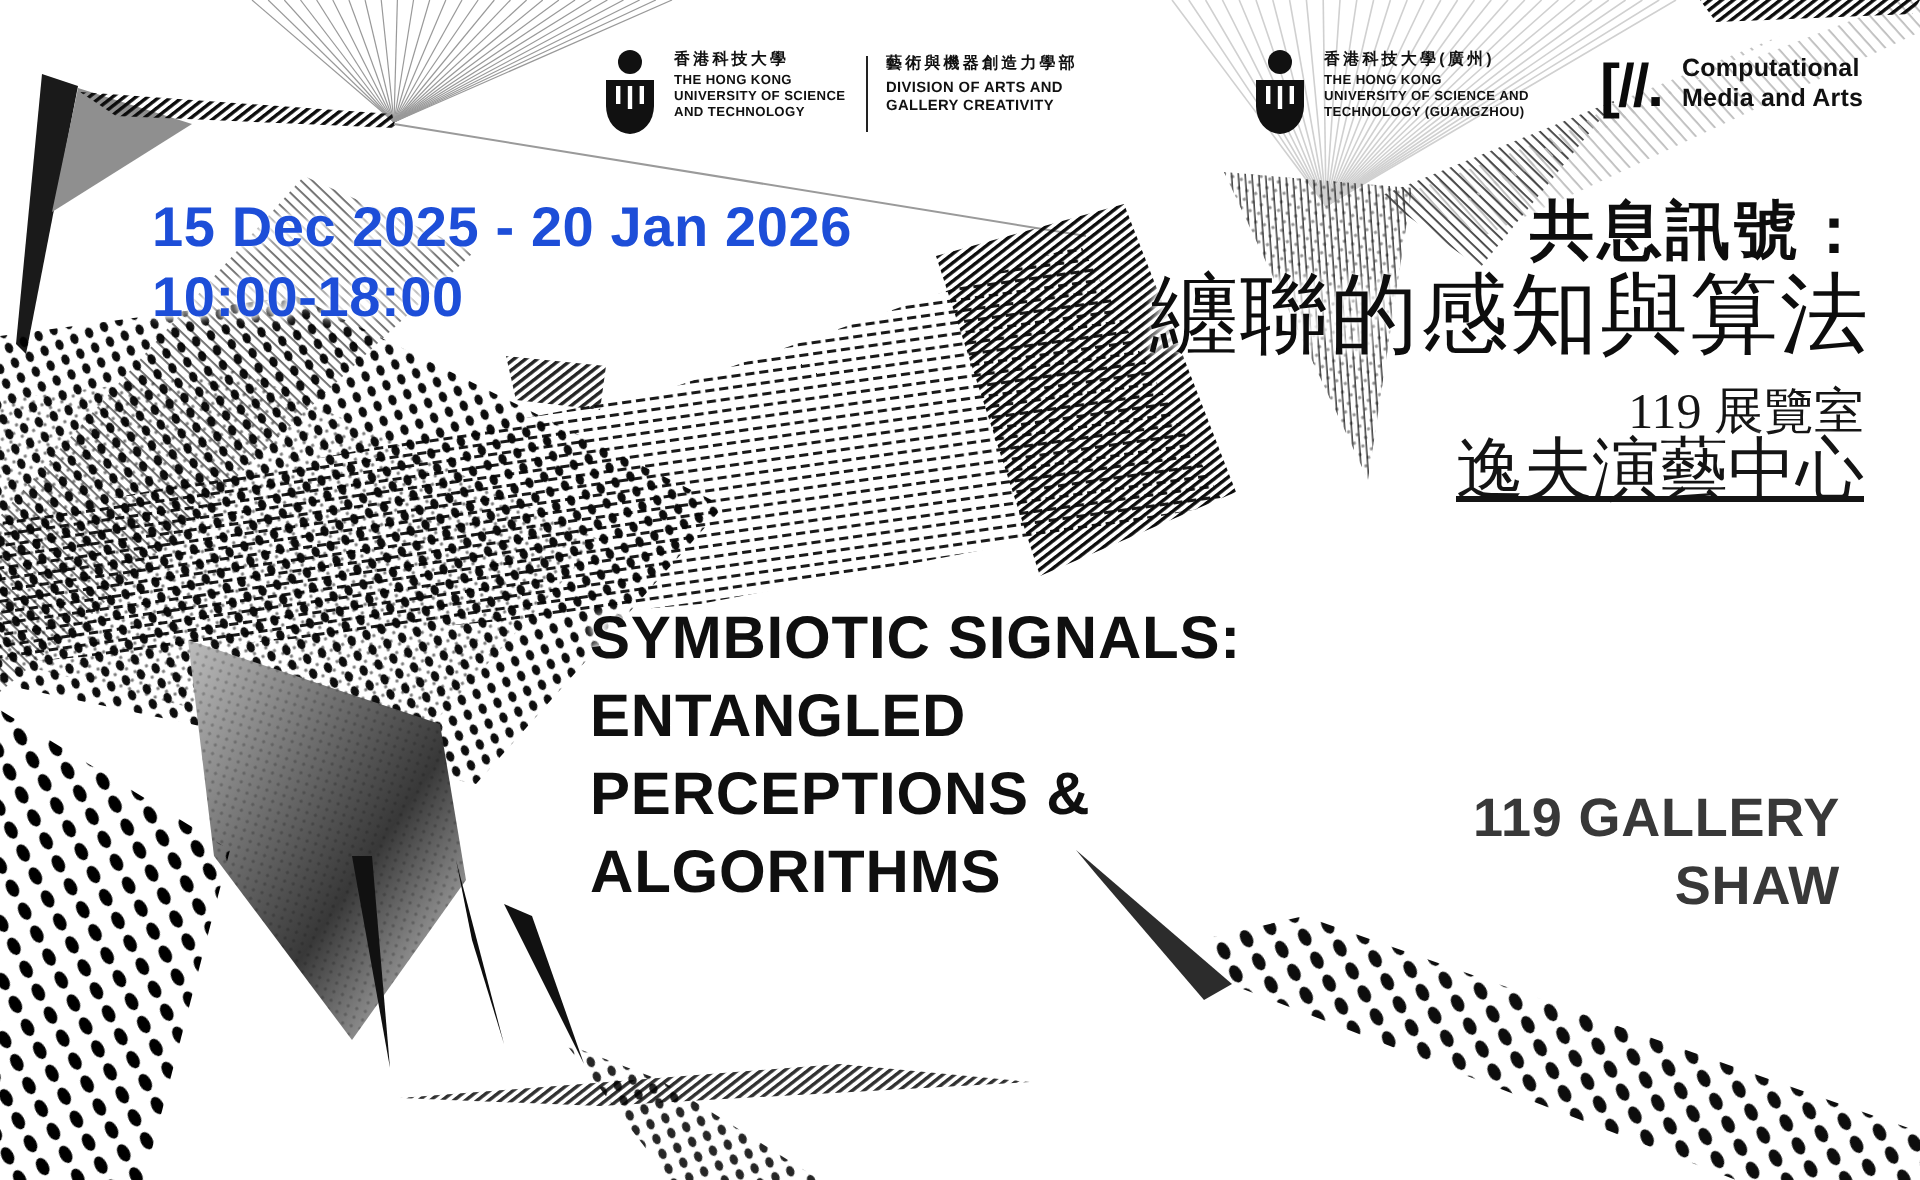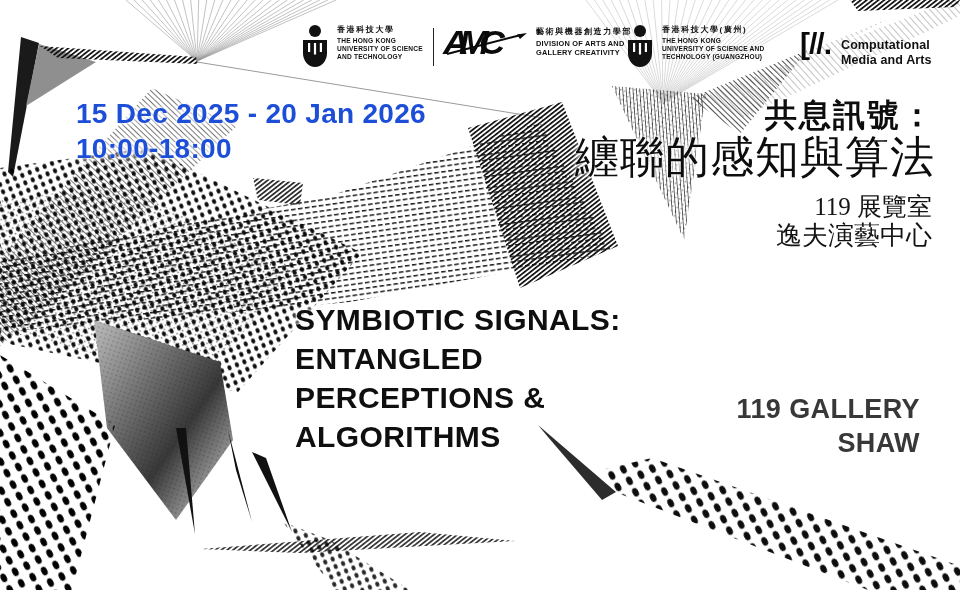--- a/index.html
+++ b/index.html
@@ -26,21 +26,21 @@
   .glow{text-shadow:0 0 4px #fff,0 0 2px #fff,0 0 6px #fff;}
   .date-block{left:76px;top:96px;z-index:2;font-weight:700;font-size:28px;line-height:35px;
               color:#1d4ed8;letter-spacing:.3px;}
   .cn-title{right:25px;top:94px;z-index:2;text-align:right;
             font-family:"Liberation Serif","DejaVu Serif",serif;color:#0d0d0d;}
   .cn-title .l1{font-size:32px;font-weight:700;line-height:42px;letter-spacing:2px;}
   .cn-title .l2{font-size:44px;font-weight:400;line-height:43px;letter-spacing:1px;}
   .cn-venue{right:28px;top:192px;z-index:2;text-align:right;
             font-family:"Liberation Serif","DejaVu Serif",serif;color:#141414;}
   .cn-venue .l1{font-size:25px;line-height:29px;}
-  .cn-venue .l2{font-size:26px;line-height:30px;}
+  .cn-venue .l2{font-size:34px;line-height:30px;text-decoration:underline;}
   .en-title{left:295px;top:300px;z-index:2;font-weight:700;font-size:30px;line-height:39px;
             color:#0f0f0f;letter-spacing:.4px;}
   .en-venue{right:40px;top:392px;z-index:2;text-align:right;font-weight:700;font-size:27px;
             line-height:34px;color:#383838;letter-spacing:.4px;}
 </style>
 </head>
 <body>
 
 <svg id="art" viewBox="0 0 960 590" xmlns="http://www.w3.org/2000/svg">
   <defs>
@@ -187,27 +187,20 @@
       <span class="lg-cn">香港科技大學</span>
       <span class="lg-en">THE HONG KONG</span>
       <span class="lg-en">UNIVERSITY OF SCIENCE</span>
       <span class="lg-en">AND TECHNOLOGY</span>
     </div>
   </div>
 
   <div class="v-div" style="left:433px;top:28px;height:38px;"></div>
 
   <div class="lockup" style="left:443px;top:26px;">
-    <div class="amc-mark">
-      <span class="amc-word">AMC</span>
-      <svg width="86" height="44" viewBox="0 0 86 44" style="position:absolute;left:0;top:0;">
-        <line x1="4" y1="28" x2="78" y2="9" stroke="#0a0a0a" stroke-width="2"></line>
-        <polygon points="84,7 74,8.5 77,13" fill="#0a0a0a"></polygon>
-      </svg>
-    </div>
     <div class="lg-txt">
       <span class="lg-cn">藝術與機器創造力學部</span>
       <span class="lg-en" style="font-size:7.4px;line-height:9px;">DIVISION OF ARTS AND</span>
       <span class="lg-en" style="font-size:7.4px;line-height:9px;">GALLERY CREATIVITY</span>
     </div>
   </div>
 
   <div class="lockup" style="left:625px;top:24px;">
     <svg class="emblem" width="30" height="48" viewBox="0 0 30 48">
       <circle cx="15" cy="7" r="6" fill="#111"></circle>
@@ -219,21 +212,21 @@
     <div class="lg-txt">
       <span class="lg-cn">香港科技大學(廣州)</span>
       <span class="lg-en">THE HONG KONG</span>
       <span class="lg-en">UNIVERSITY OF SCIENCE AND</span>
       <span class="lg-en">TECHNOLOGY (GUANGZHOU)</span>
     </div>
   </div>
 
   <div class="lockup" style="left:800px;top:24px;gap:10px;">
     <span class="cma-mark">[//.</span>
-    <div class="lg-txt cma-txt" style="margin-top:14px;">
+    <div class="lg-txt cma-txt" style="margin-top:3px;">
       <span class="lg-en">Computational</span>
       <span class="lg-en">Media and Arts</span>
     </div>
   </div>
 </div>
 
 <div class="abs date-block glow">
   <div>15 Dec 2025 - 20 Jan 2026</div>
   <div>10:00-18:00</div>
 </div>

